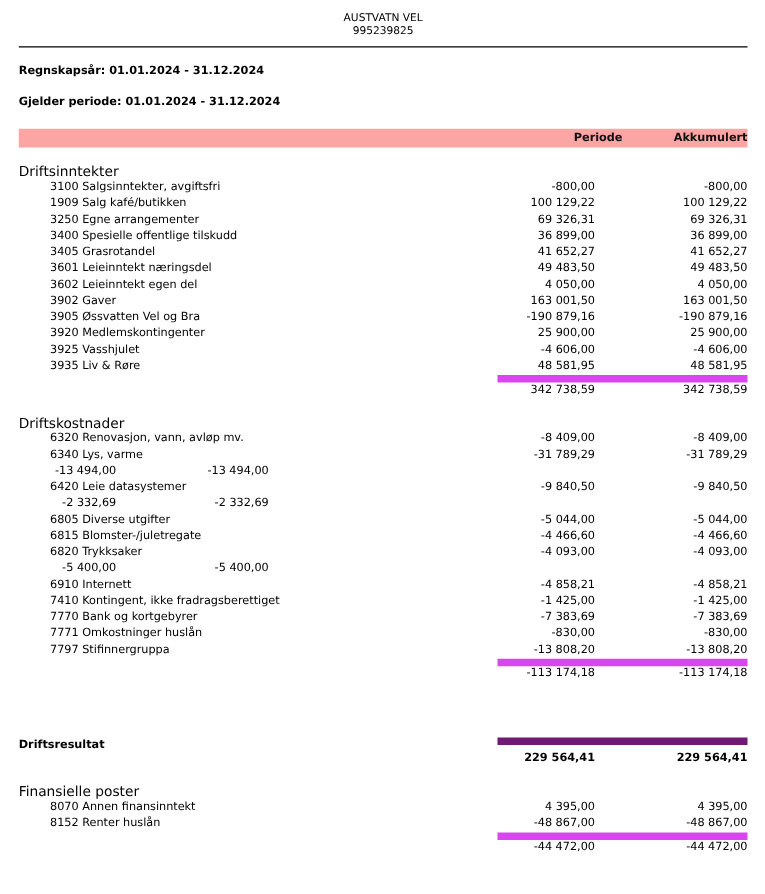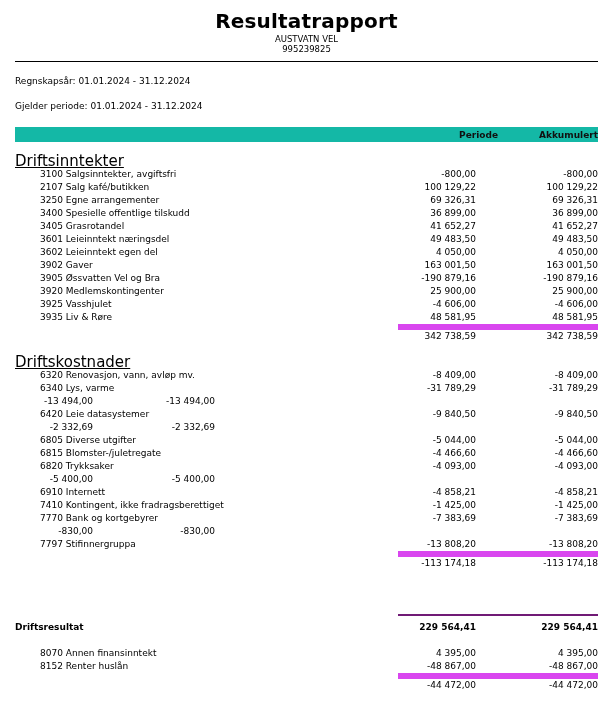--- a/index.html
+++ b/index.html
@@ -17,63 +17,62 @@
     font-size: 20px;
     font-weight: bold;
     line-height: 24px;
     letter-spacing: 0.2px;
   }
   .company-block { margin-top: 1px; }
   .company-line { font-size: 8.5px; line-height: 10px; text-align: center; }
 
   .top-rule { border: none; border-top: 1px solid #000; margin: 7px 0 0 0; }
 
-  .meta-line { font-size: 9px; line-height: 11px; margin-top: 14px; }
+  .meta-line { font-size: 9px; line-height: 11px; margin-top: 14px; font-weight: bold; }
   .meta-line + .meta-line { margin-top: 14px; }
 
   
   .col-header {
     margin-top: 15px;
-    background: #14b8a6;
+    background: #fca5a5;
     display: flex;
     align-items: center;
     height: 15px;
     padding: 0;
   }
   .col-header .spacer { flex: 1; }
   .col-h {
     width: 100px;
     text-align: right;
     font-size: 9px;
     font-weight: bold;
     color: #111;
   }
 
   
-  .trow { display: flex; align-items: flex-end; line-height: 13px; font-size: 9px; }
+  .trow { display: flex; line-height: 13px; font-size: 9px; }
   .trow .lbl { flex: 1; }
   .trow .lbl.indent { padding-left: 25px; }
   .trow .nums { display: flex; width: 200px; gap: 44px; }
   .trow .num { width: 100px; text-align: right; }
 
   .section { margin-top: 13px; }
-  .section-heading { font-size: 15px; line-height: 13px; text-decoration: underline; }
+  .section-heading { font-size: 11px; line-height: 13px; }
 
   .subtotal-row .nums { border-top: 6px solid #d946ef; padding-top: 0; }
 
   .total-row { margin-top: 44px; font-weight: bold; }
-  .total-row .nums { border-top: 2px solid #701a75; padding-top: 5px; }
+  .total-row .nums { border-top: 6px solid #701a75; padding-top: 5px; }
   .total-row .lbl { padding-bottom: 0; }
 </style>
 </head>
 <body>
 
 <div class="page">
 
-  <div class="report-title">Resultatrapport</div>
 
   <div class="company-block">
     <div class="company-line">AUSTVATN VEL</div>
     <div class="company-line">995239825</div>
   </div>
 
   <hr class="top-rule">
 
   <div class="meta-line">
     <span>Regnskapsår:</span>
@@ -95,21 +94,21 @@
       <div class="section">
         <div class="section-heading">Driftsinntekter</div>
         <div class="trow account-row">
           <div class="lbl indent">3100 Salgsinntekter, avgiftsfri</div>
           <div class="nums">
             <div class="num">-800,00</div>
             <div class="num">-800,00</div>
           </div>
         </div>
         <div class="trow account-row">
-          <div class="lbl indent">2107 Salg kafé/butikken</div>
+          <div class="lbl indent">1909 Salg kafé/butikken</div>
           <div class="nums">
             <div class="num">100 129,22</div>
             <div class="num">100 129,22</div>
           </div>
         </div>
         <div class="trow account-row">
           <div class="lbl indent">3250 Egne arrangementer</div>
           <div class="nums">
             <div class="num">69 326,31</div>
             <div class="num">69 326,31</div>
@@ -263,20 +262,21 @@
           </div>
         </div>
         <div class="trow account-row">
           <div class="lbl indent">7770 Bank og kortgebyrer</div>
           <div class="nums">
             <div class="num">-7 383,69</div>
             <div class="num">-7 383,69</div>
           </div>
         </div>
         <div class="trow account-row">
+          <div class="lbl indent">7771 Omkostninger huslån</div>
           <div class="nums">
             <div class="num">-830,00</div>
             <div class="num">-830,00</div>
           </div>
         </div>
         <div class="trow account-row">
           <div class="lbl indent">7797 Stifinnergruppa</div>
           <div class="nums">
             <div class="num">-13 808,20</div>
             <div class="num">-13 808,20</div>
@@ -291,20 +291,21 @@
         </div>
       </div>
       <div class="trow total-row">
         <div class="lbl">Driftsresultat</div>
         <div class="nums">
           <div class="num">229 564,41</div>
           <div class="num">229 564,41</div>
         </div>
       </div>
       <div class="section">
+        <div class="section-heading">Finansielle poster</div>
         <div class="trow account-row">
           <div class="lbl indent">8070 Annen finansinntekt</div>
           <div class="nums">
             <div class="num">4 395,00</div>
             <div class="num">4 395,00</div>
           </div>
         </div>
         <div class="trow account-row">
           <div class="lbl indent">8152 Renter huslån</div>
           <div class="nums">

